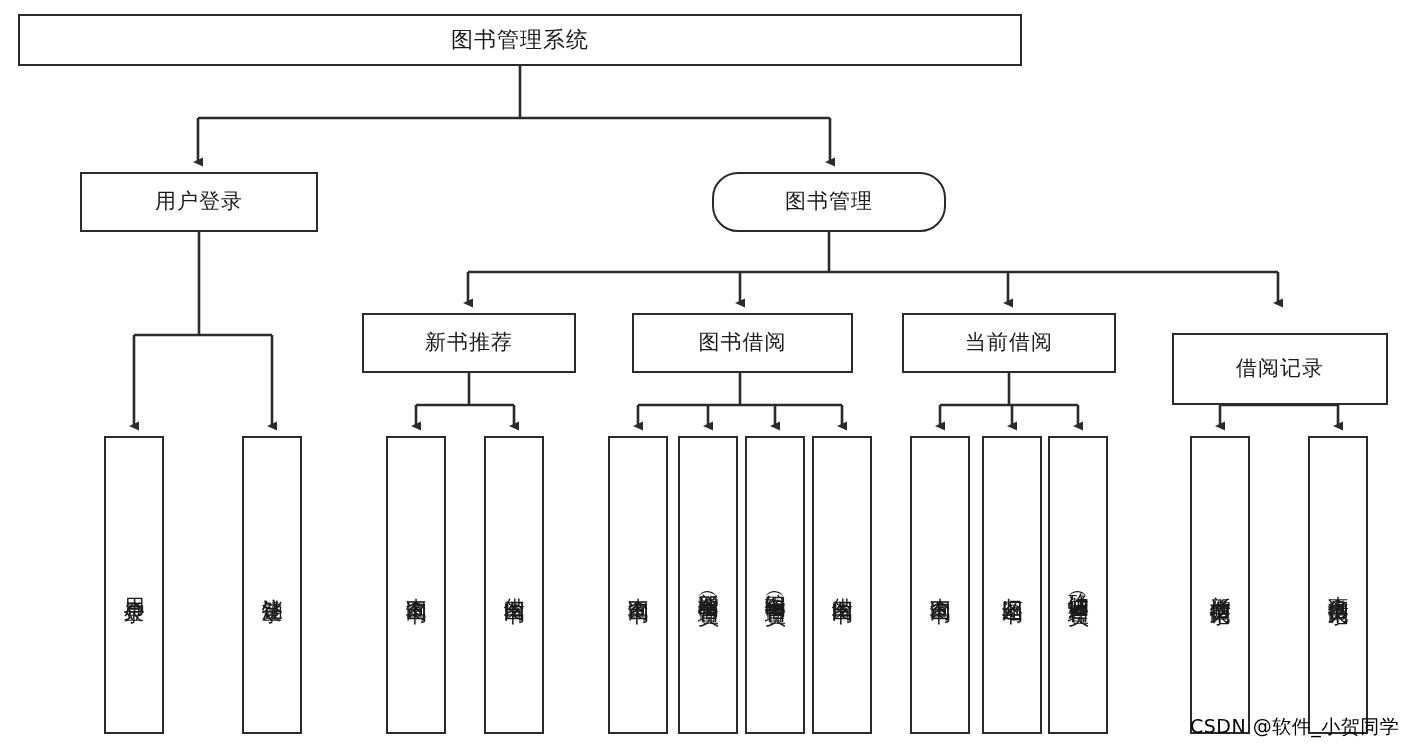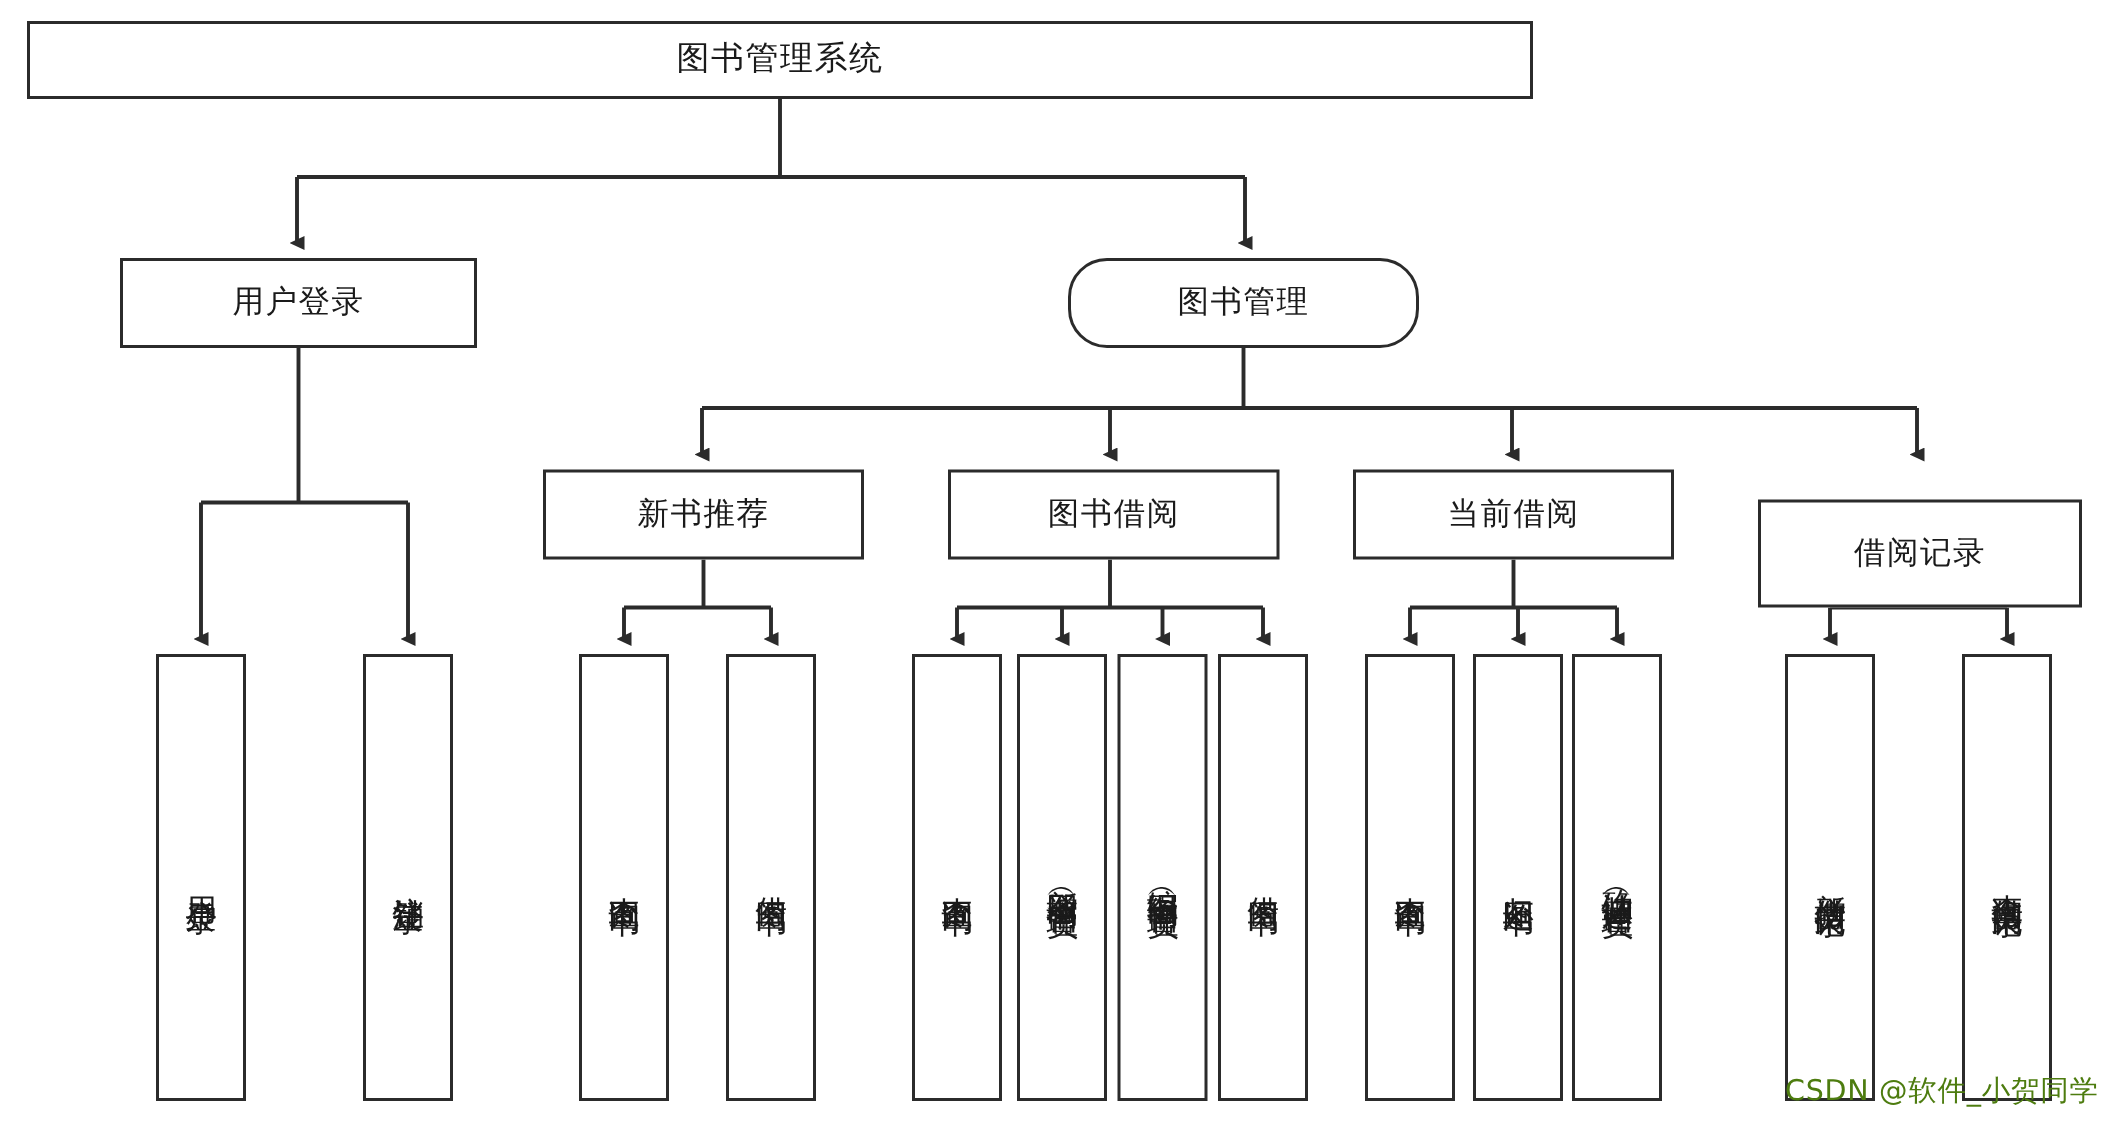--- a/index.html
+++ b/index.html
@@ -57,21 +57,21 @@
   }
   .node-v .vtext {
     writing-mode: vertical-rl;
     text-orientation: upright;
     display: block;
     text-align: center;
   }
   .watermark {
     position: absolute;
     font-size: 19px;
-    color: #4d7c0f;
+    color: #000000;
     white-space: nowrap;
     letter-spacing: 0.5px;
   }
 </style>
 </head>
 <body>
 
 <div id="canvas">
 
   <svg class="connectors" viewBox="0 0 1405 747" xmlns="http://www.w3.org/2000/svg">

